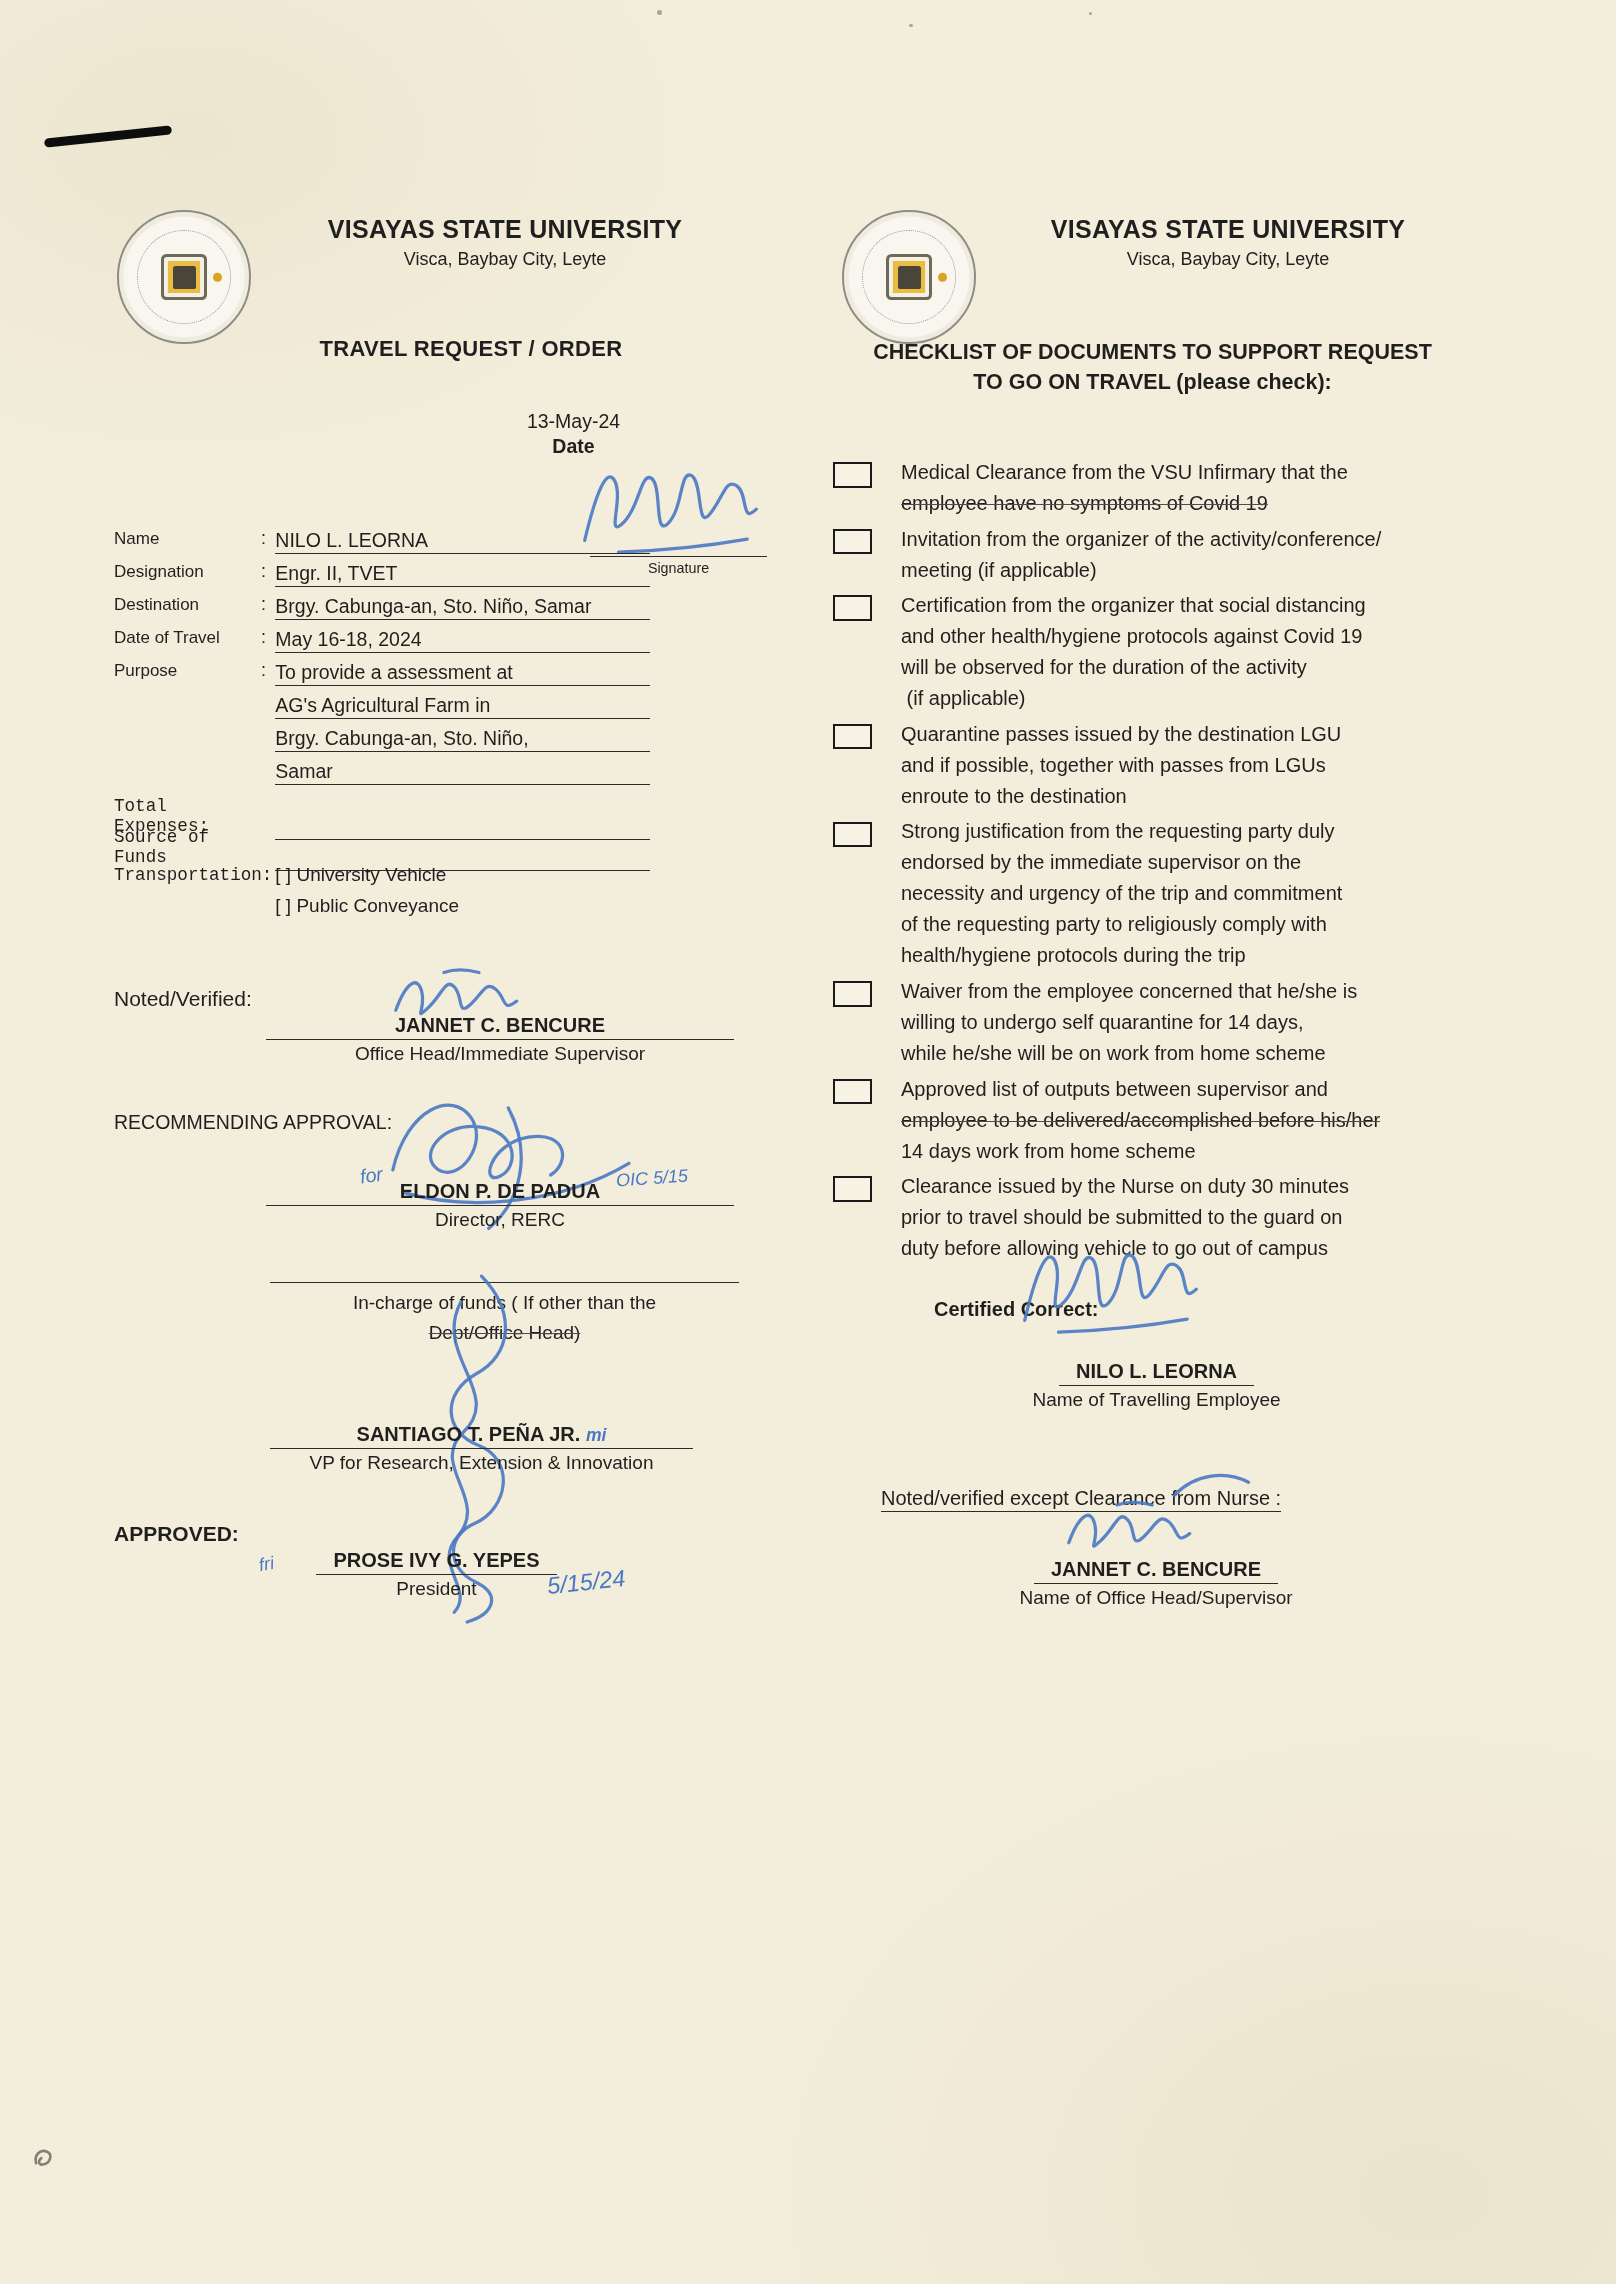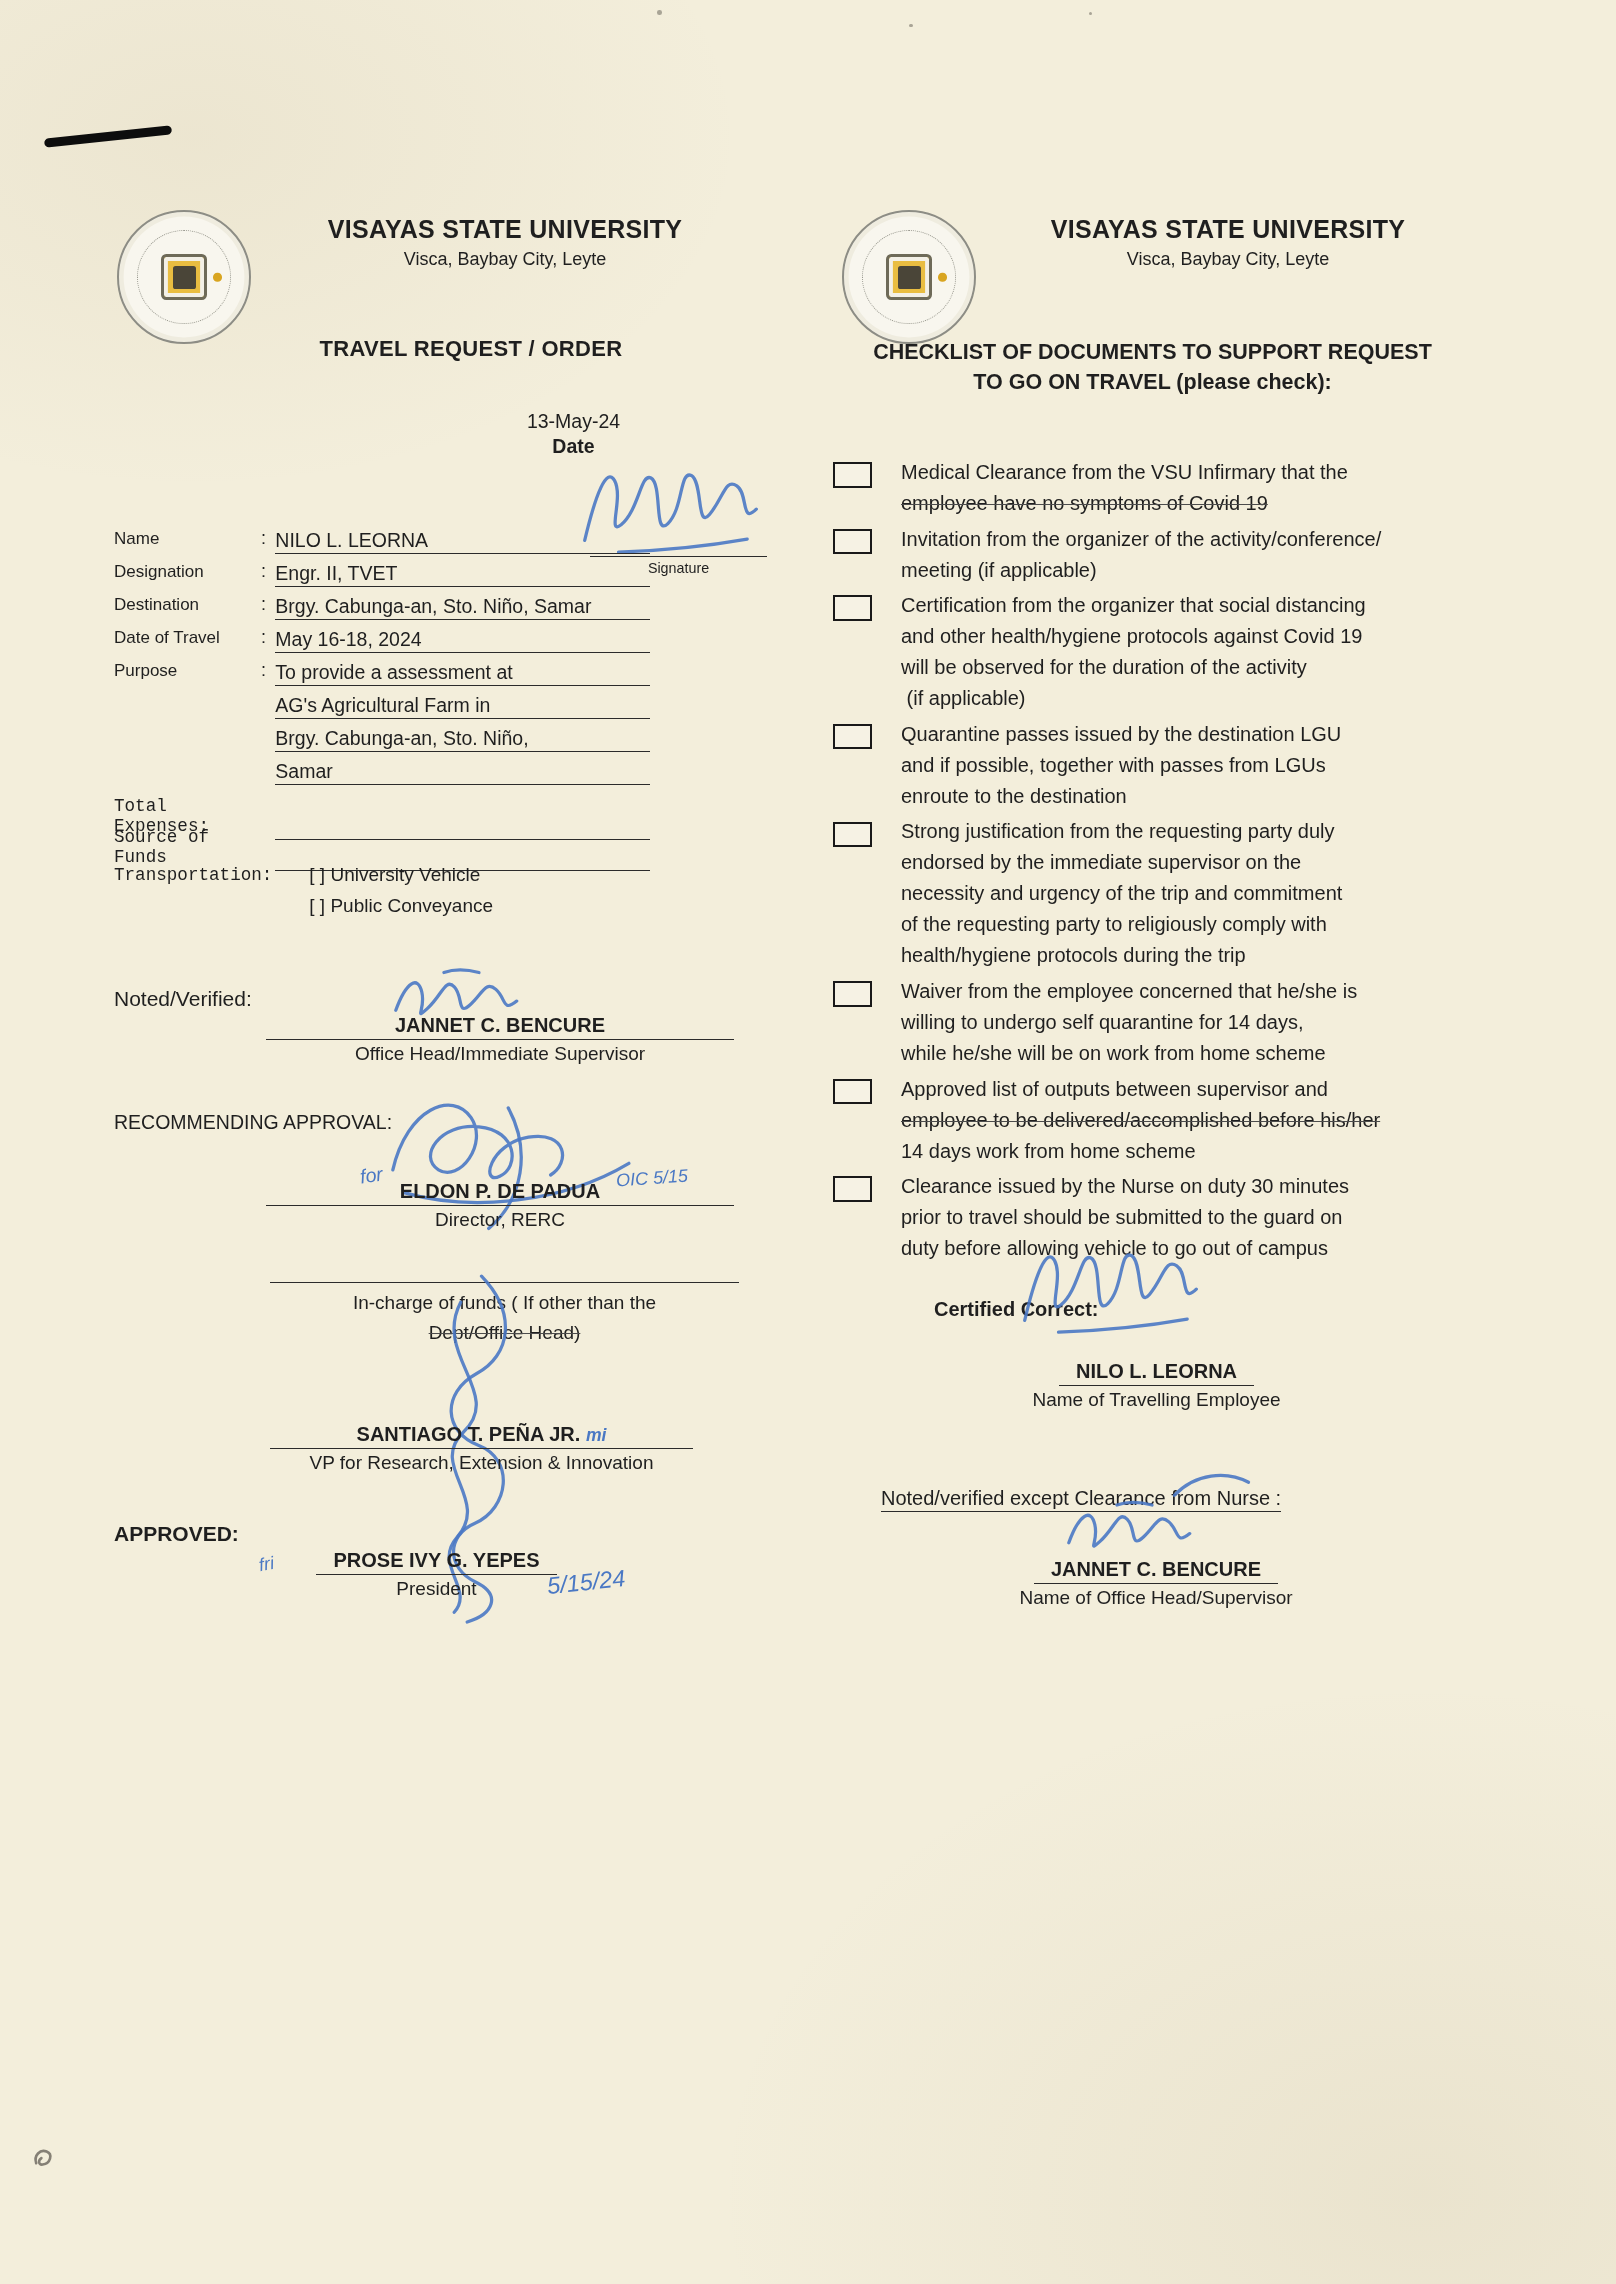--- a/index.html
+++ b/index.html
@@ -40,21 +40,21 @@
   .sig-caption{font-size:14.3px;margin-top:3.3px;text-align:center;}
 
   .fields{width:536px;}
   .frow{display:grid;grid-template-columns:147px 14.3px 375px;height:33px;align-items:end;}
   .flabel{font-size:17px;padding-bottom:4.6px;}
   .fcolon{font-size:18px;padding-bottom:4.6px;}
   .fvalue{font-size:19.5px;border-bottom:1.3px solid #2b2b2b;padding-bottom:2px;line-height:1.15;}
   .erow{display:grid;grid-template-columns:147px 14.3px 375px;height:31px;align-items:end;}
   .elabel{font-size:17.6px;padding-bottom:3.9px;font-family:Liberation Mono, monospace;}
   .eline{border-bottom:1.3px solid #2b2b2b;height:23.5px;}
-  .eopt{font-size:19px;padding-bottom:3.3px;margin-left:34px;}
+  .eopt{font-size:19px;padding-bottom:3.3px;}
 
   .attest{text-align:center;}
   .attest-name{font-size:20px;font-weight:bold;}
   .attest-line{border-bottom:1.3px solid #2b2b2b;margin:2px 0 3.3px;}
   .attest-title{font-size:19px;}
   .uname{display:inline-block;border-bottom:1.3px solid #2b2b2b;padding:0 17px 2px;}
 
   .sec-label{font-size:20px;}
   .incharge{border-top:1.3px solid #2b2b2b;text-align:center;font-size:19px;padding-top:5.2px;line-height:1.55;}
 

